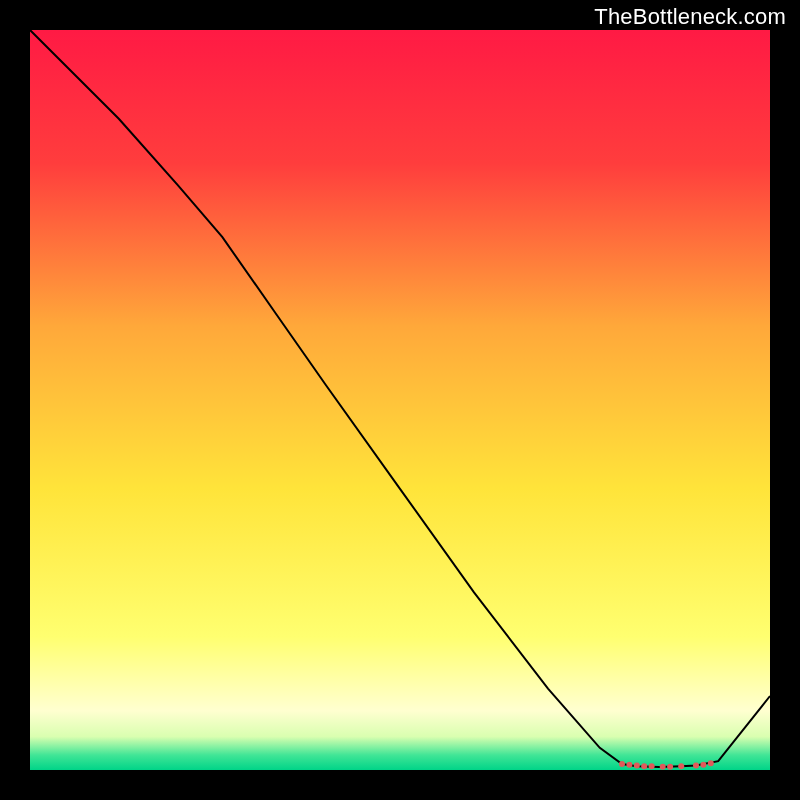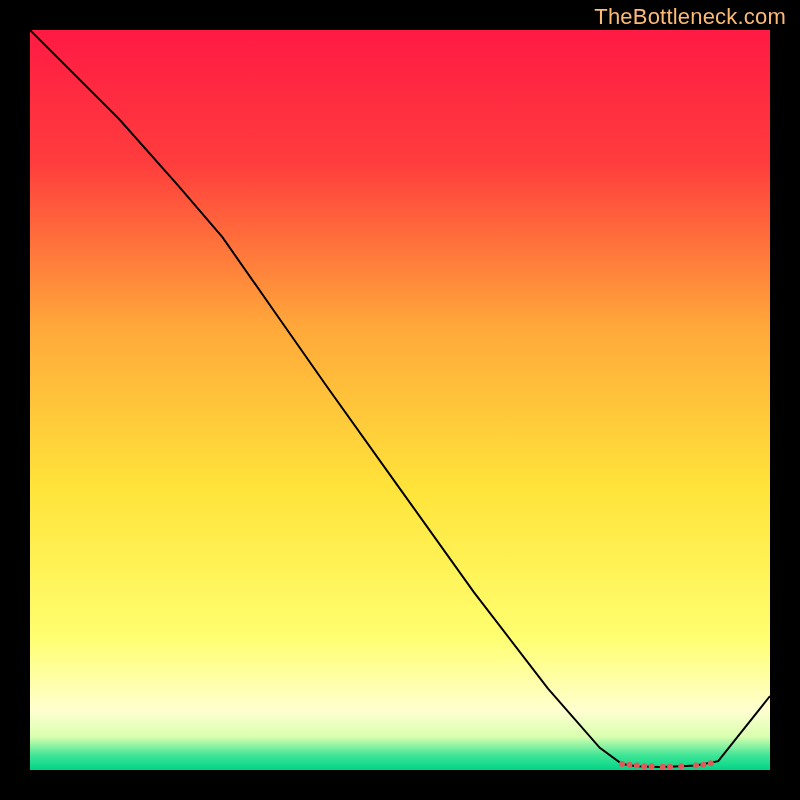--- a/index.html
+++ b/index.html
@@ -8,21 +8,21 @@
     height: 800px;
     background: #000;
     position: relative;
     font-family: Arial, sans-serif;
     overflow: hidden;
   }
   .watermark {
     position: absolute;
     top: 4px;
     right: 14px;
-    color: #fdba74;
+    color: #ffffff;
     font-size: 22px;
     font-weight: normal;
     z-index: 10;
     letter-spacing: 0.2px;
   }
   .plot-frame {
     position: absolute;
     left: 30px;
     top: 30px;
     width: 740px;

